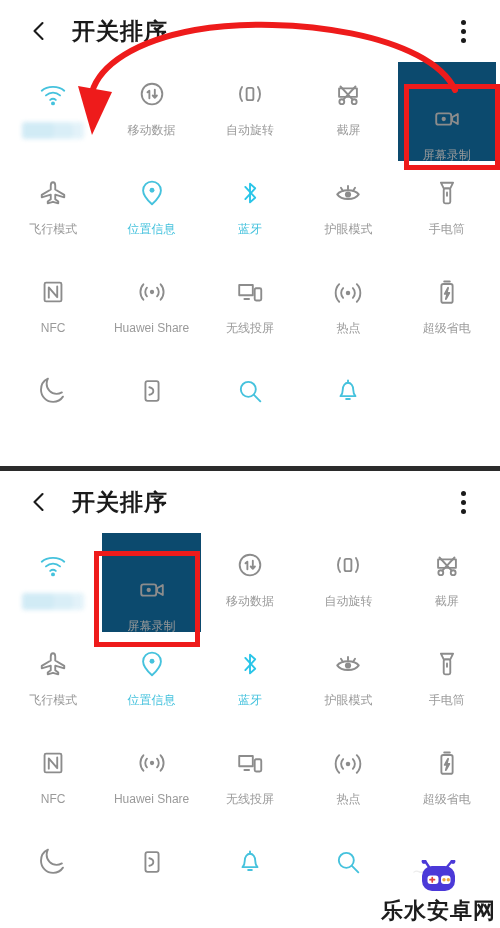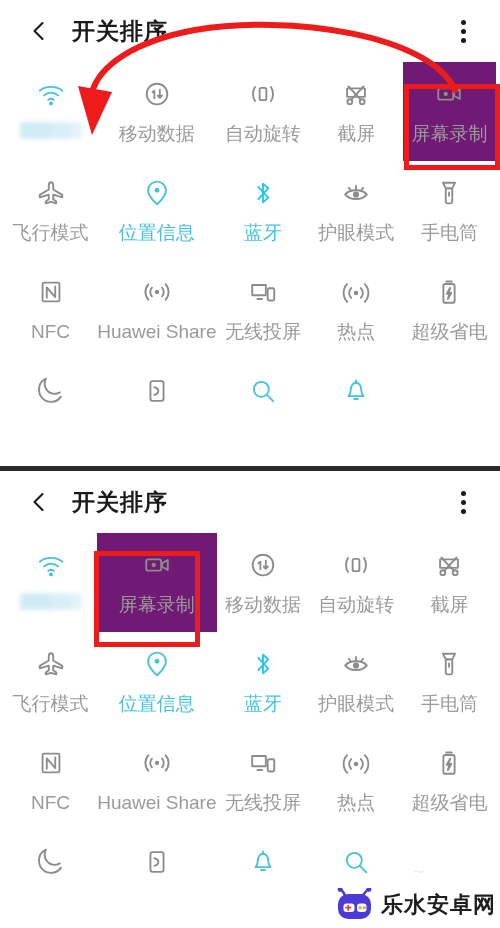--- a/index.html
+++ b/index.html
@@ -101,21 +101,21 @@
   }
   .cell .ic {
     height: 40px;
     width: 46px;
     display: flex;
     align-items: center;
     justify-content: center;
   }
   .cell .lbl {
     margin-top: 10px;
-    font-size: 19px;
+    font-size: 12px;
     color: #9a9a9a;
     white-space: nowrap;
     line-height: 1;
   }
   .cell.on .lbl { color: #45c2dd; text-align: center; }
 
   
   .blur-label {
     margin-top: 8px;
     width: 62px;
@@ -124,21 +124,21 @@
     background:
       radial-gradient(circle at 20% 45%, #cfeaf5 0 38%, transparent 40%),
       radial-gradient(circle at 58% 55%, #d8eef7 0 40%, transparent 42%),
       radial-gradient(circle at 86% 50%, #e2f2f9 0 40%, transparent 42%),
       linear-gradient(180deg, #ecf7fb, #e3f3fa);
     filter: blur(2.2px);
     opacity: .95;
   }
 
   
-  .cell.selected { background: #701a75; }
+  .cell.selected { background: #0c4a6e; justify-content: flex-end; }
 
   
   .redbox {
     position: absolute;
     border: 5px solid #ee1b1b;
     box-sizing: border-box;
     pointer-events: none;
     z-index: 6;
   }
 
@@ -153,20 +153,21 @@
 
   
   .watermark {
     position: absolute;
     right: 4px;
     bottom: 6px;
     display: flex;
     align-items: center;
     gap: 6px;
     z-index: 9;
+    flex-direction: column;
   }
   .wm-text {
     font-size: 22px;
     font-weight: 700;
     color: #1d1d1d;
     letter-spacing: 1px;
     line-height: 1;
   }
   .wm-ghost {
     position: absolute;

